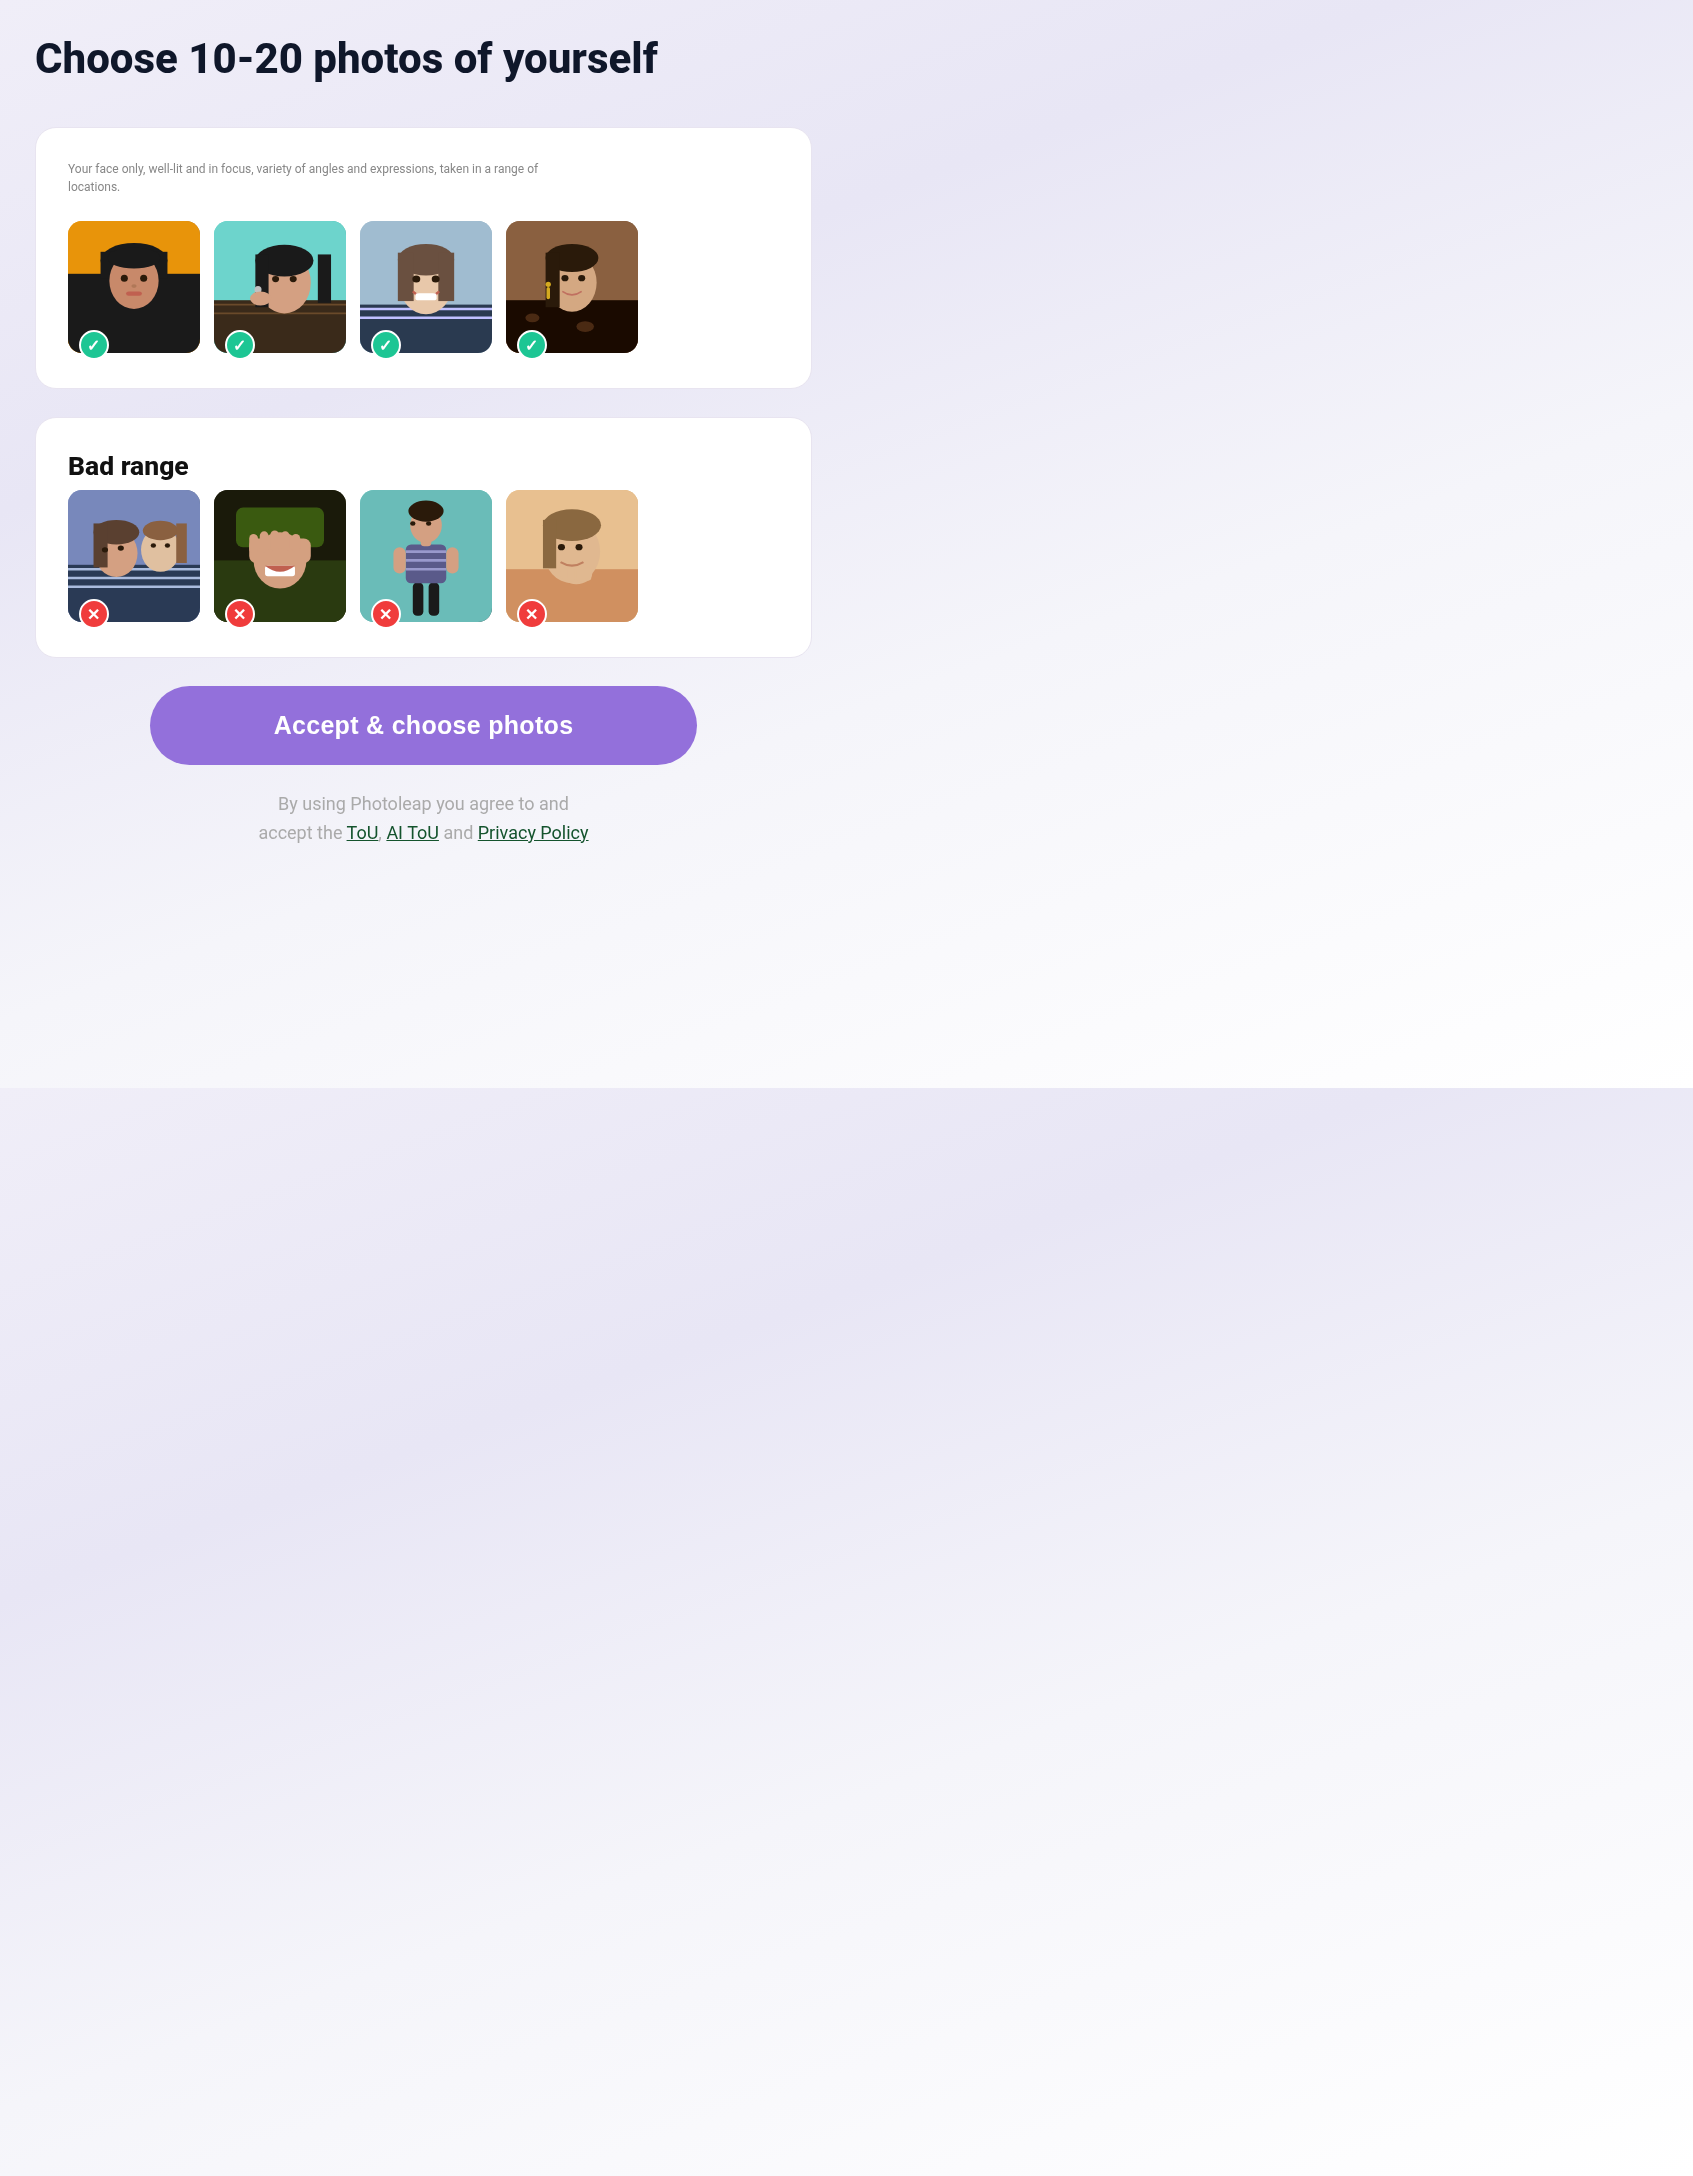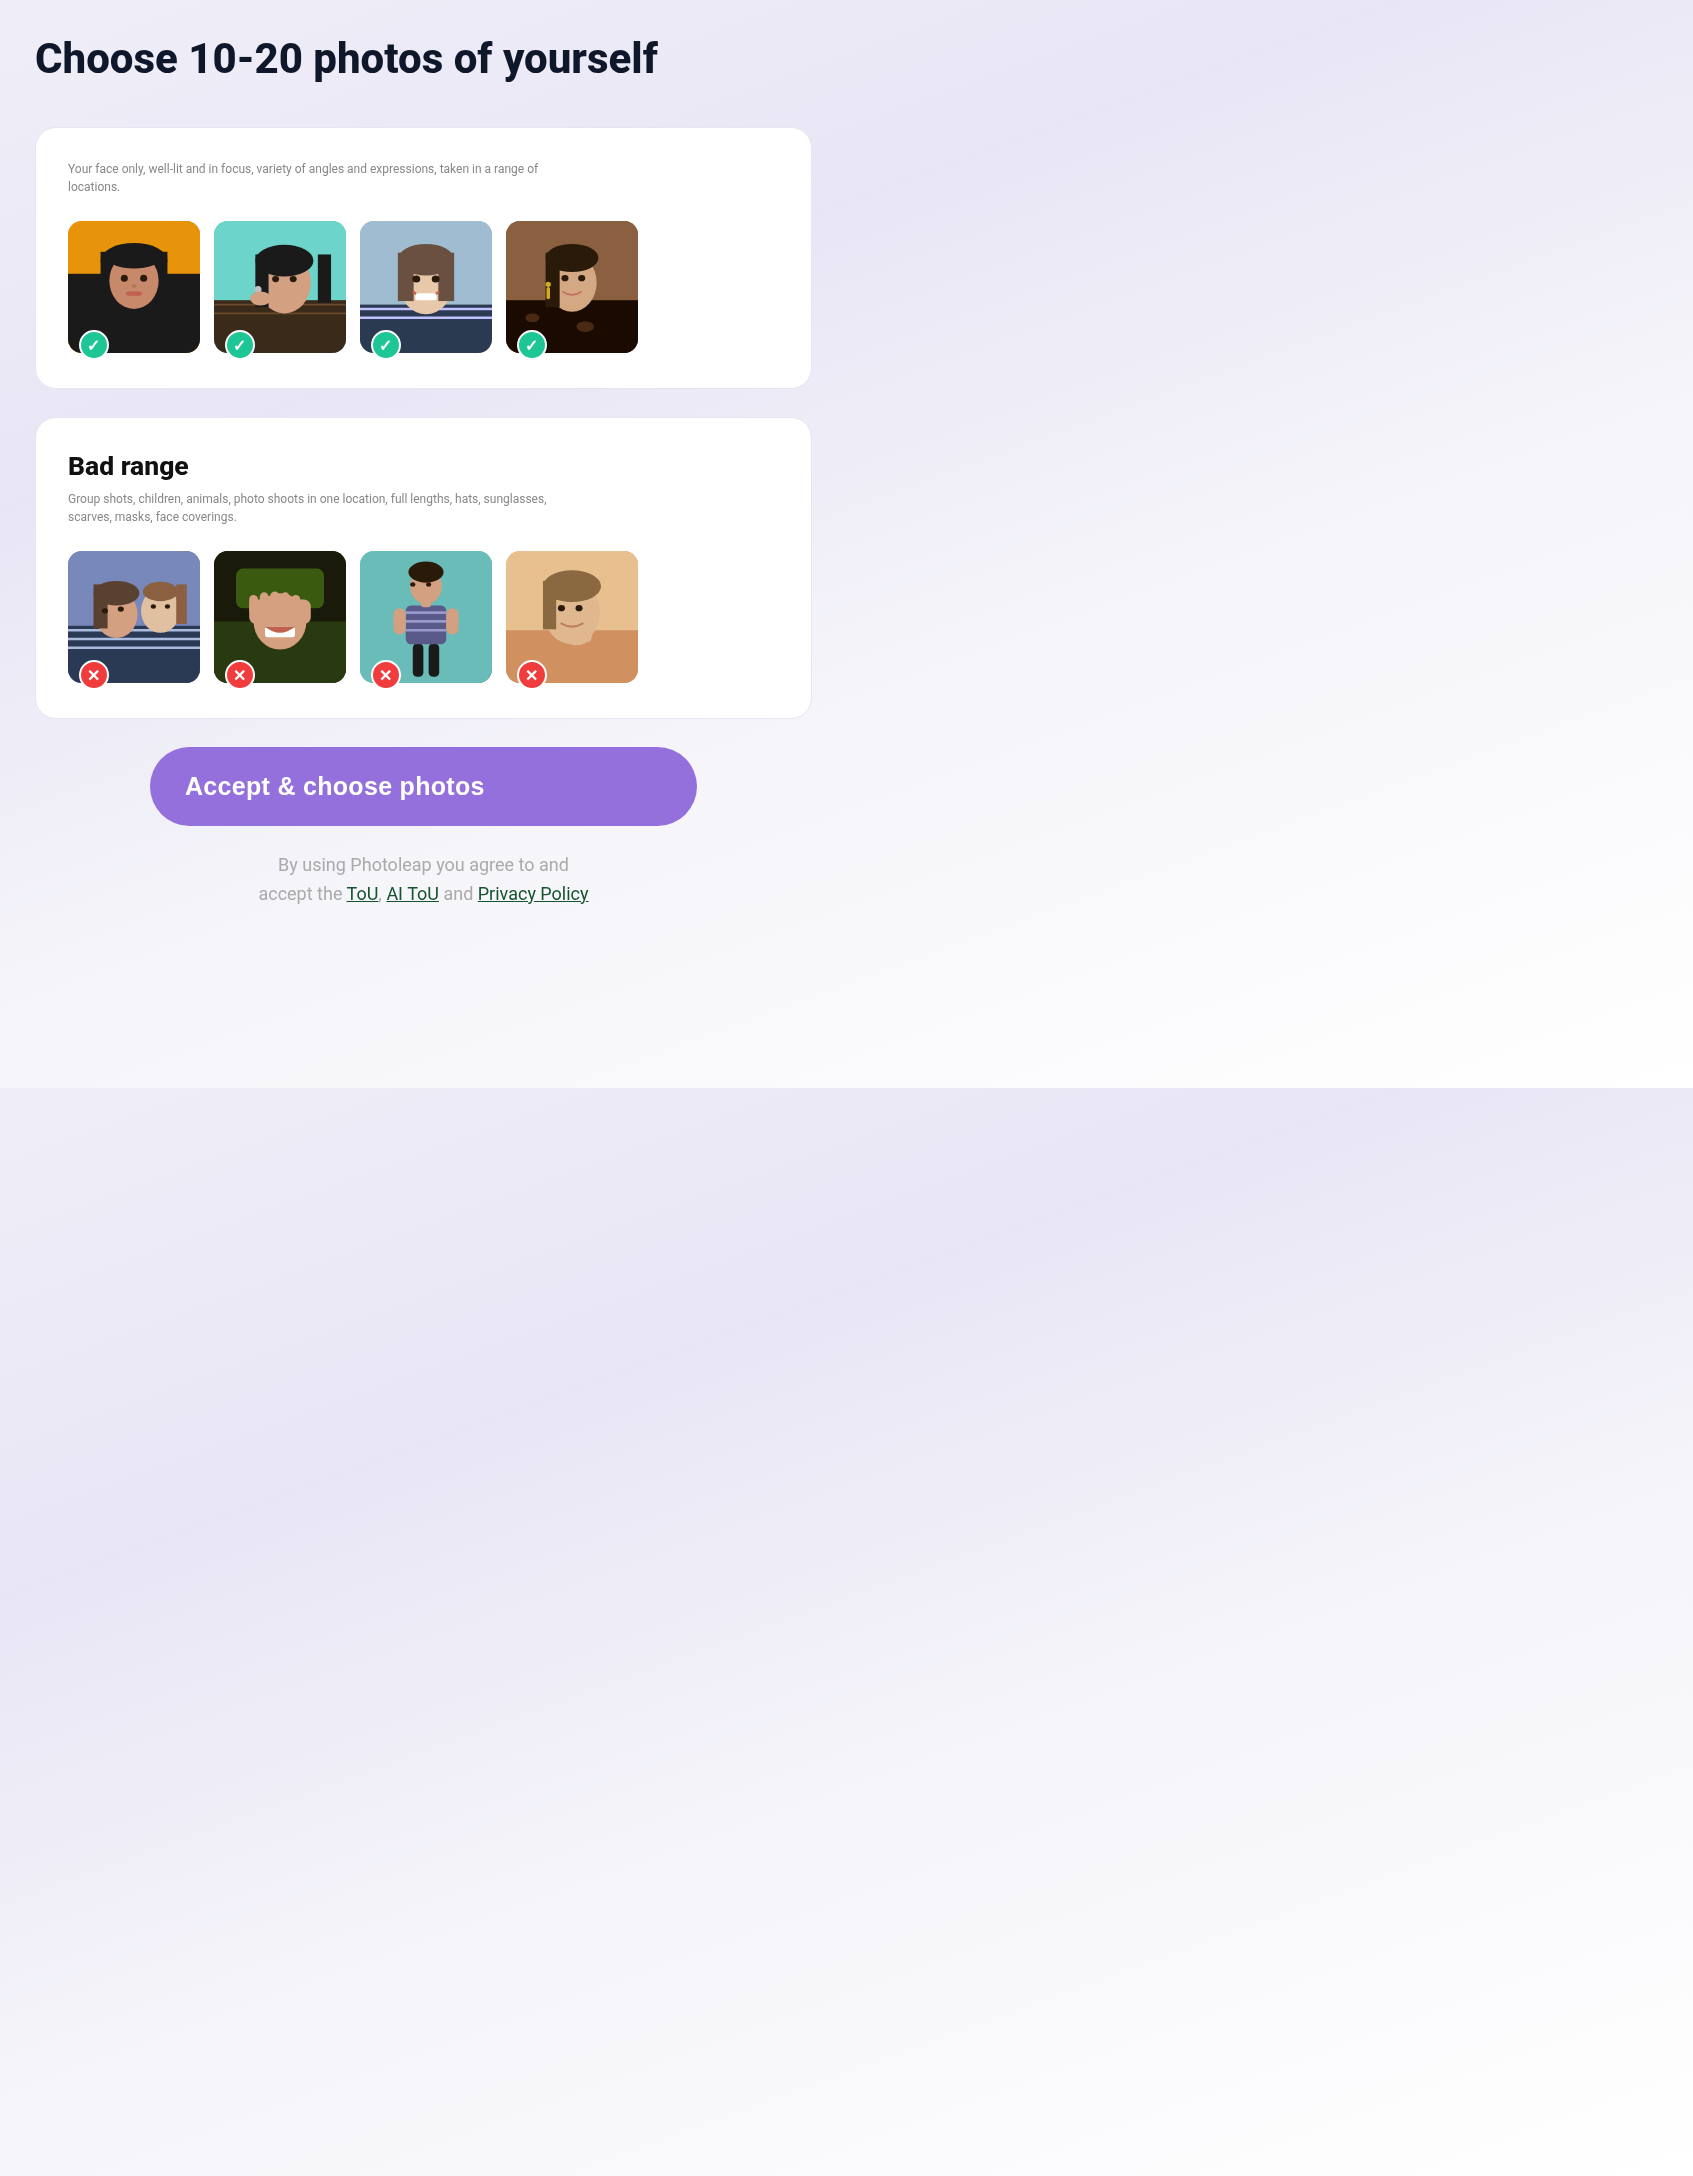--- a/index.html
+++ b/index.html
@@ -145,21 +145,21 @@
       width: 547px;
       margin: 0 auto 25px auto;
       background: #9370db;
       color: white;
       border: none;
       border-radius: 44px;
       padding: 25px 35px;
       font-size: 25px;
       font-weight: 700;
       cursor: pointer;
-      text-align: left;
+      text-align: center;
       letter-spacing: 0.3px;
     }
 
     .footer-text {
       text-align: center;
       font-size: 18px;
       color: #aaa;
       line-height: 1.6;
     }
 
@@ -295,21 +295,20 @@
       <div class="badge badge-good">
         <span>✓</span>
       </div>
     </div>
 
   </div>
 </div>
 
 <div class="card">
   <h2 class="card-title">Bad range</h2>
-  <p class="card-description">Group shots, children, animals, photo shoots in one location, full lengths, hats, sunglasses, scarves, masks, face coverings.</p>
 
   <div class="photos-grid">
 
     <div class="photo-wrapper">
       <div class="photo-box bad-photo-1">
         <div class="photo-face">
           <svg class="face-svg" viewBox="0 0 150 150" xmlns="http://www.w3.org/2000/svg">
             <rect width="150" height="150" fill="#7888bb"></rect>
             <rect x="0" y="85" width="150" height="65" fill="#2a3a55"></rect>
 

